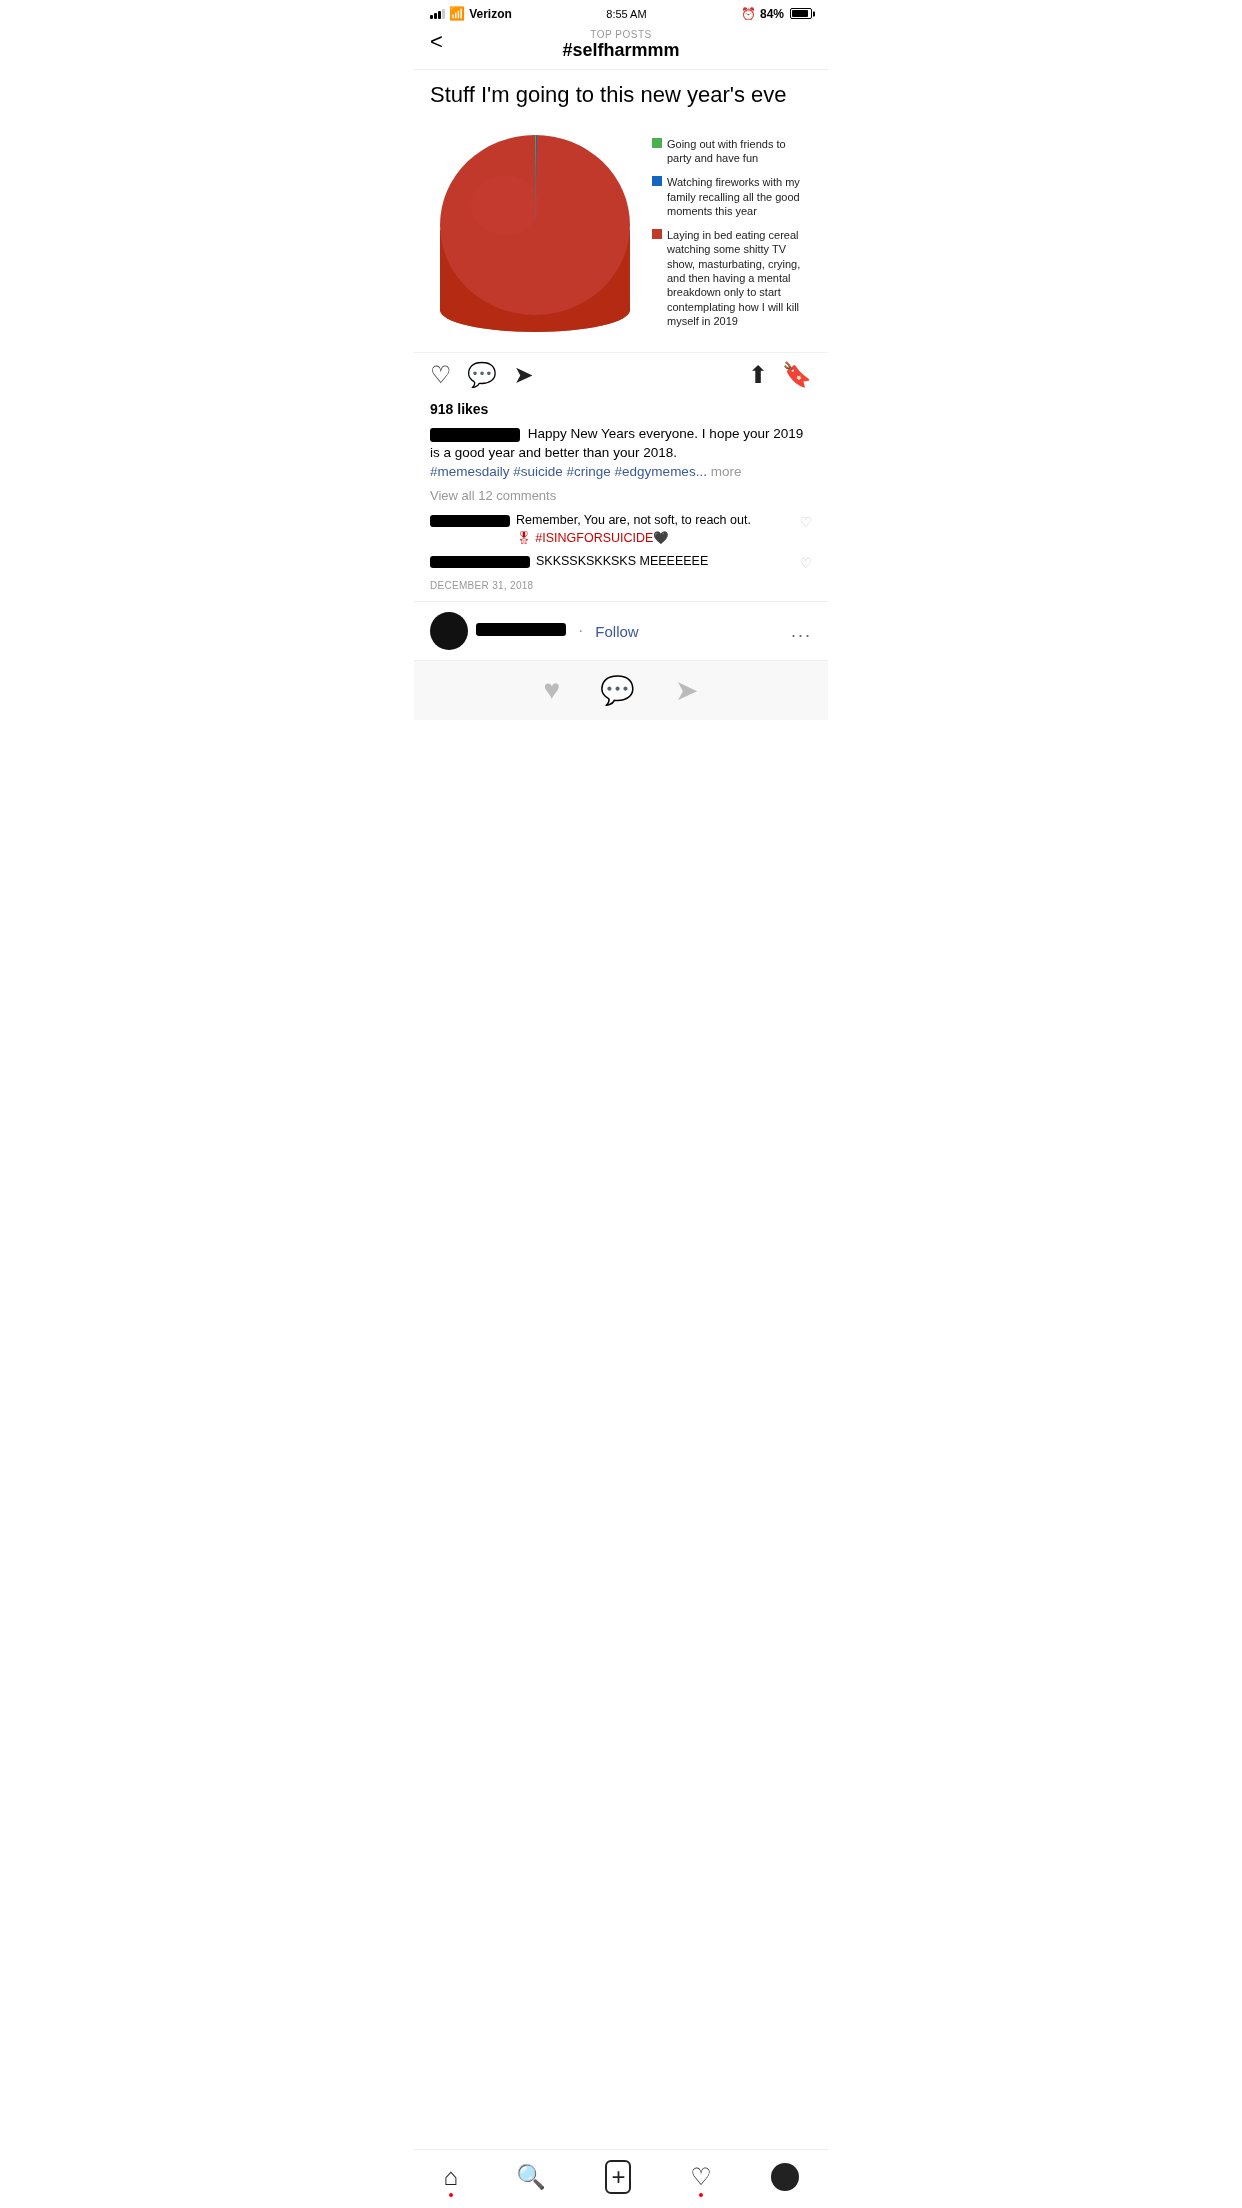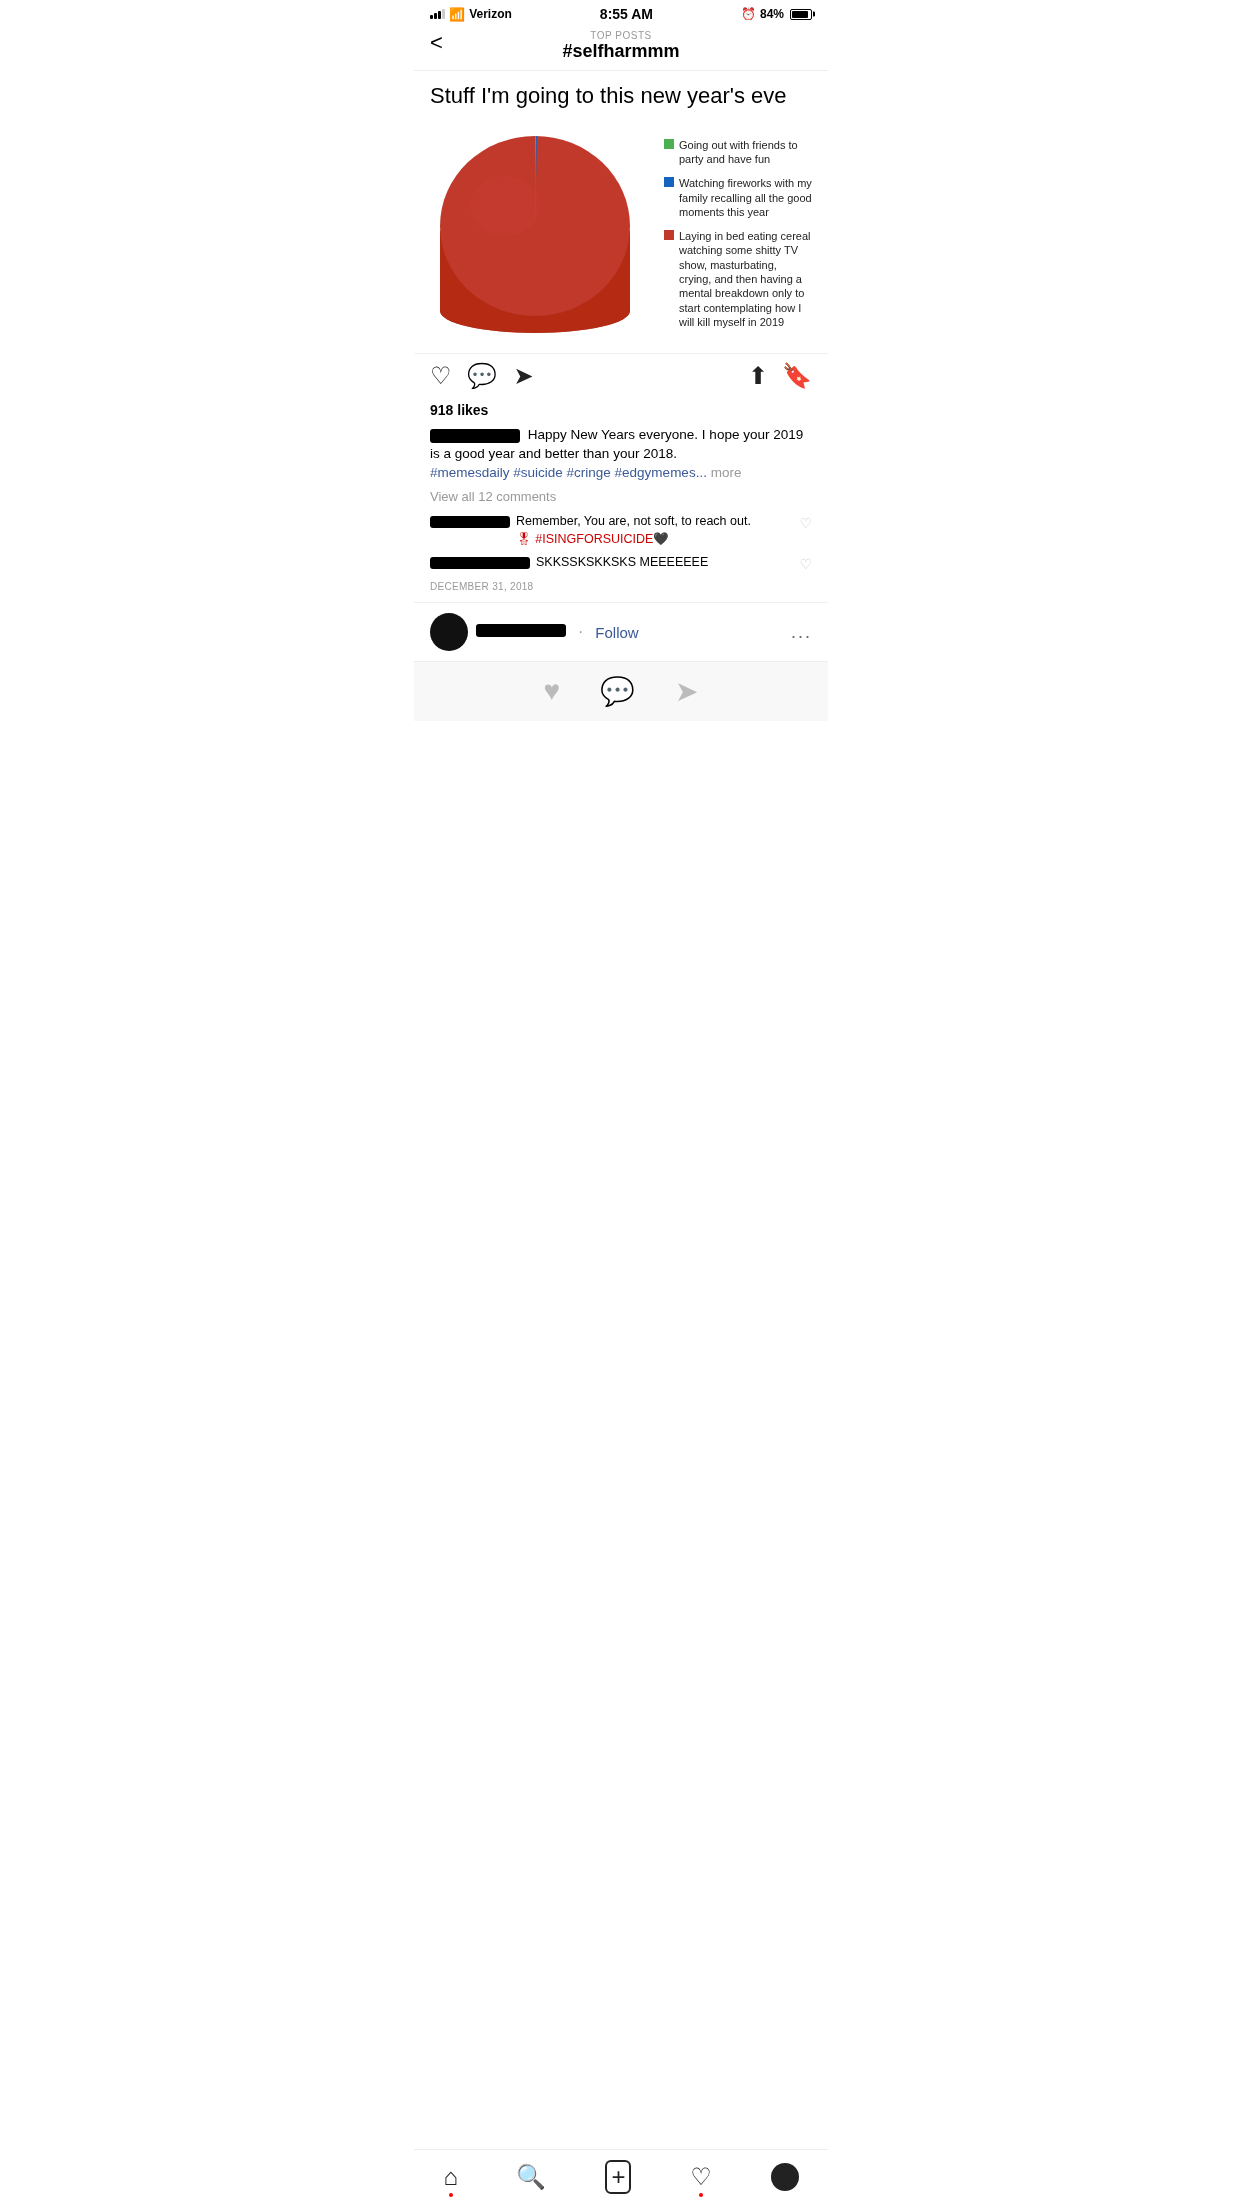--- a/index.html
+++ b/index.html
@@ -16,21 +16,21 @@
     .status-bar {
       display: flex;
       justify-content: space-between;
       align-items: center;
       padding: 6px 16px 4px;
       font-size: 12px;
       font-weight: 600;
       background: #fff;
     }
     .status-left { display: flex; align-items: center; gap: 4px; }
-    .status-center { font-size: 14px; font-weight: 700; }
+    .status-center { font-size: 11px; font-weight: 400; }
     .status-right { display: flex; align-items: center; gap: 4px; font-size: 12px; }
     .signal-bars { display: flex; align-items: flex-end; gap: 1px; }
     .signal-bars span {
       background: #000;
       width: 3px;
       display: inline-block;
       border-radius: 1px;
     }
     .wifi-icon { font-size: 13px; }
     .battery-icon {
@@ -100,21 +100,21 @@
     .pie-title {
       font-size: 22px;
       font-weight: 400;
       color: #000;
       margin-bottom: 12px;
       line-height: 1.2;
     }
     .pie-chart-wrapper {
       display: flex;
       align-items: center;
-      gap: 24px;
+      gap: 12px;
     }
     .pie-chart-area {
       flex-shrink: 0;
       position: relative;
     }
     .pie-legend {
       flex: 1;
       display: flex;
       flex-direction: column;
       gap: 10px;

